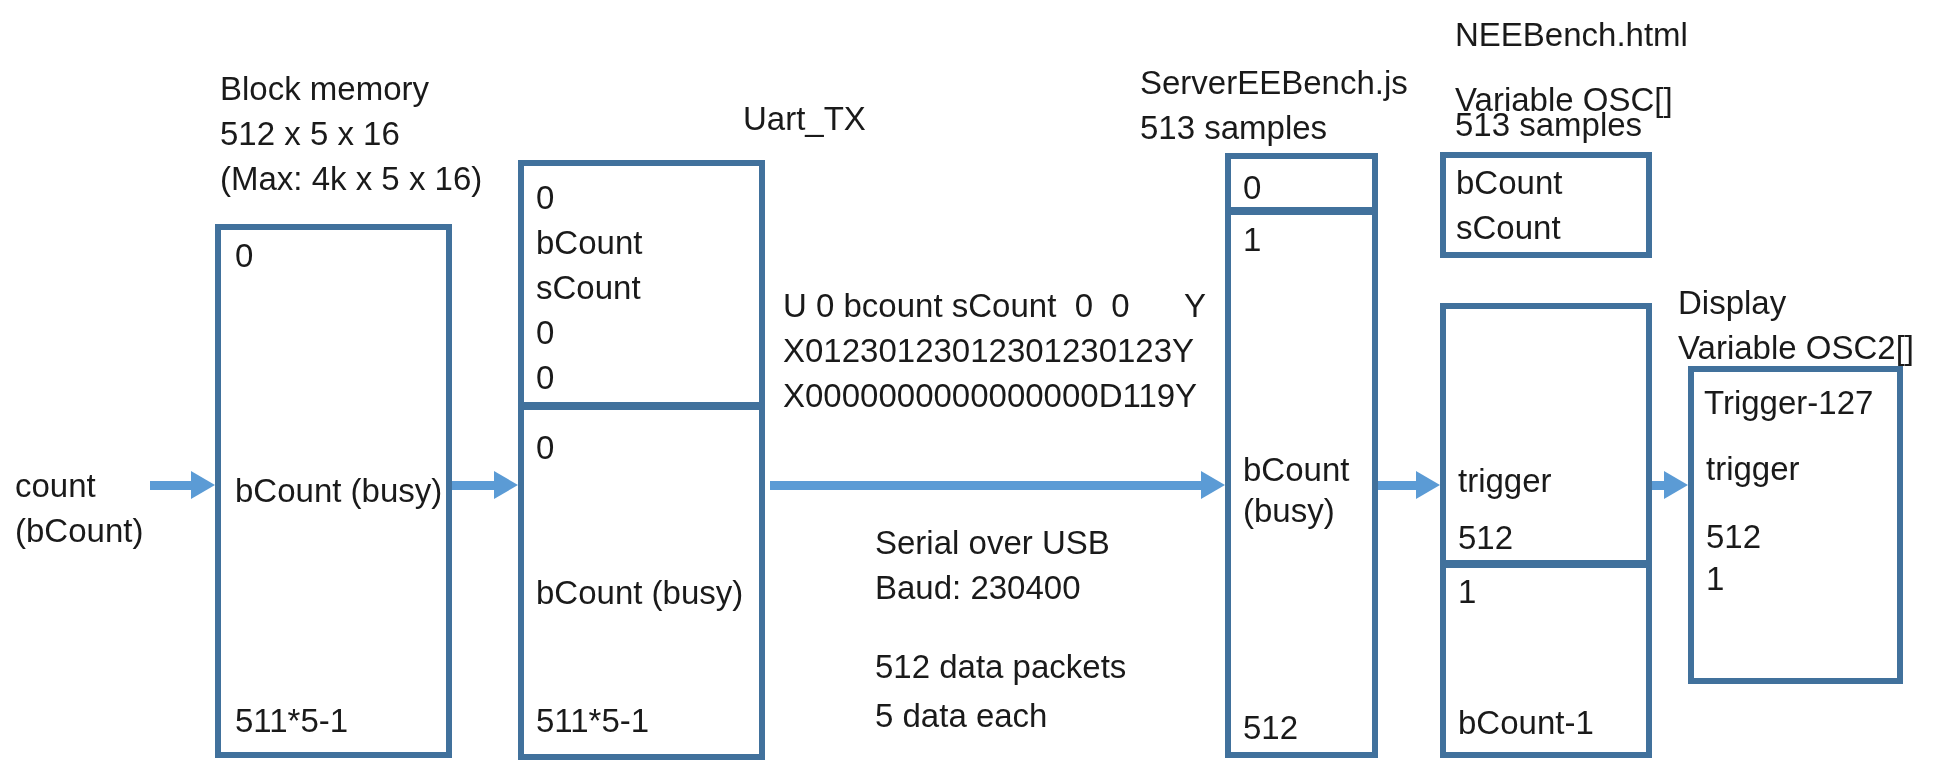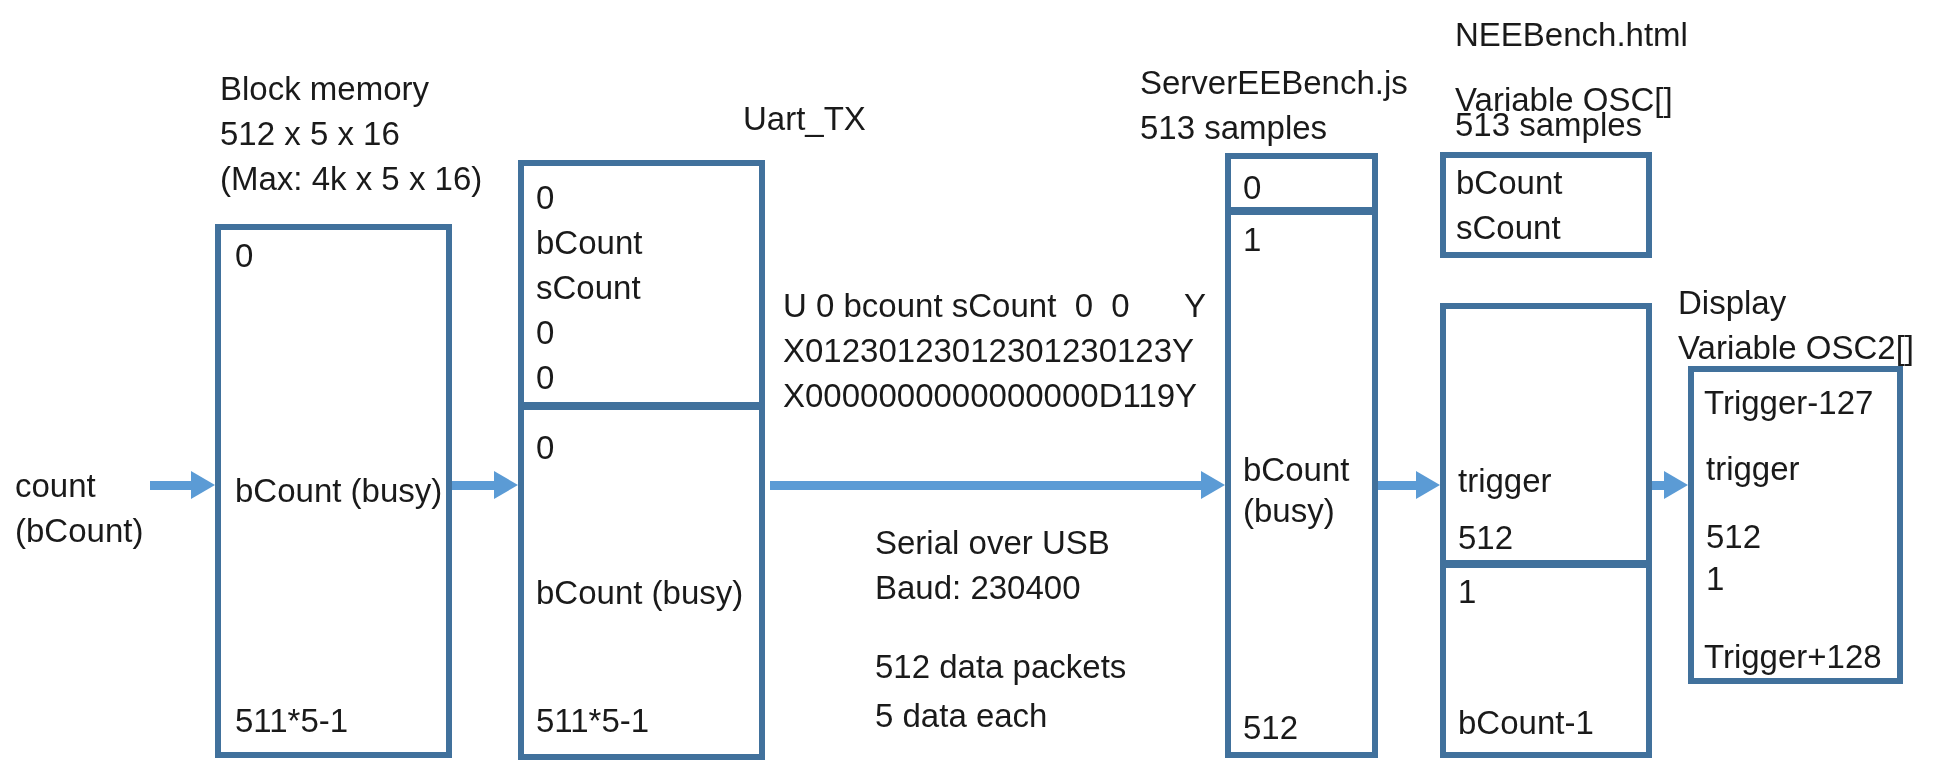--- a/index.html
+++ b/index.html
@@ -104,21 +104,20 @@
   </div>
 
   <div class="t" style="left:1678px;top:280px;">Display</div>
   <div class="t" style="left:1678px;top:325px;">Variable OSC2[]</div>
 
   <div class="box" style="left:1688px;top:366px;width:215px;height:318px;">
     <div class="bt" style="left:10px;top:8px;">Trigger-127</div>
     <div class="bt" style="left:12px;top:74px;">trigger</div>
     <div class="bt" style="left:12px;top:142px;">512</div>
     <div class="bt" style="left:12px;top:184px;">1</div>
-    <div class="bt" style="left:10px;top:262px;">Trigger+128</div>
   </div>
 
   <div class="arrow" style="left:150px;top:471px;width:65px;">
     <div class="shaft" style="left:0;width:43px;"></div>
     <div class="head" style="left:41px;"></div>
   </div>
 
   <div class="arrow" style="left:452px;top:471px;width:66px;">
     <div class="shaft" style="left:0;width:44px;"></div>
     <div class="head" style="left:42px;"></div>

